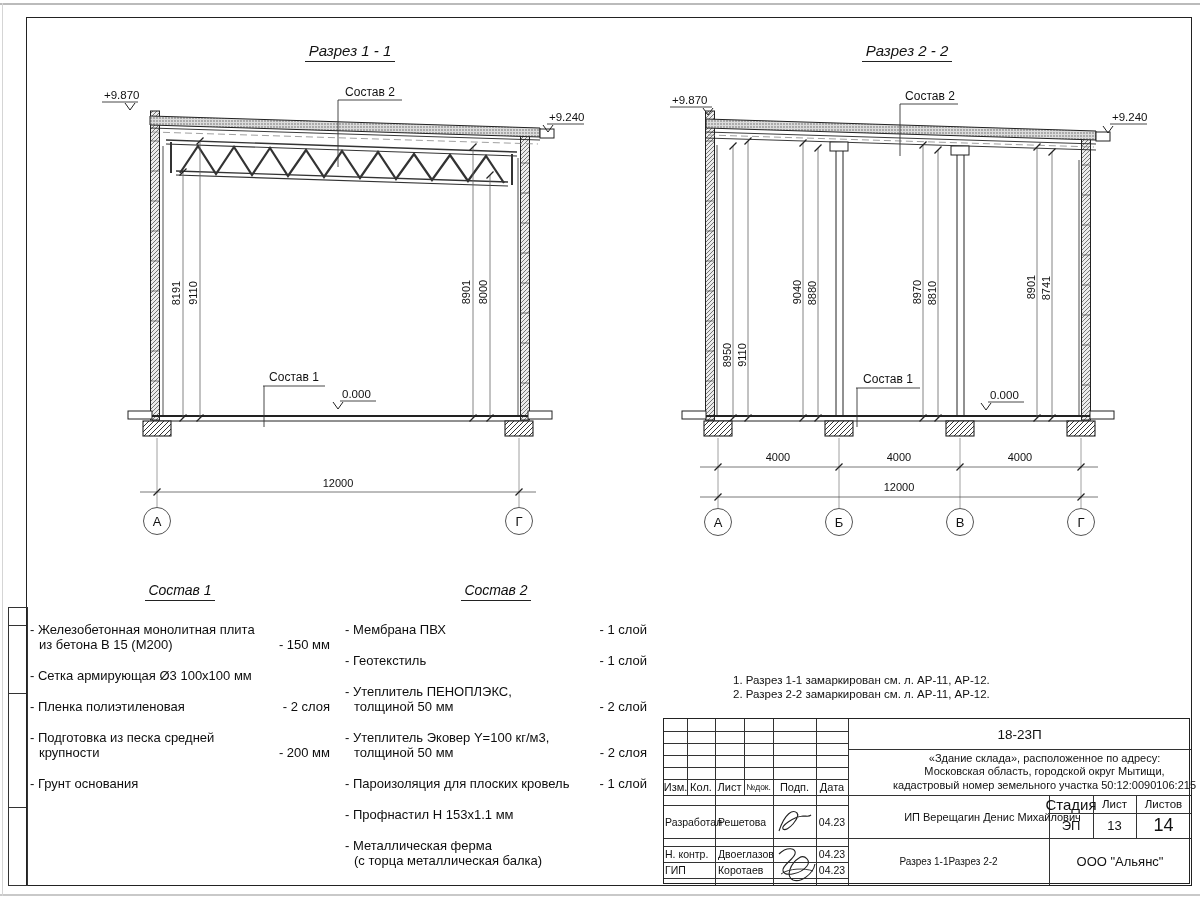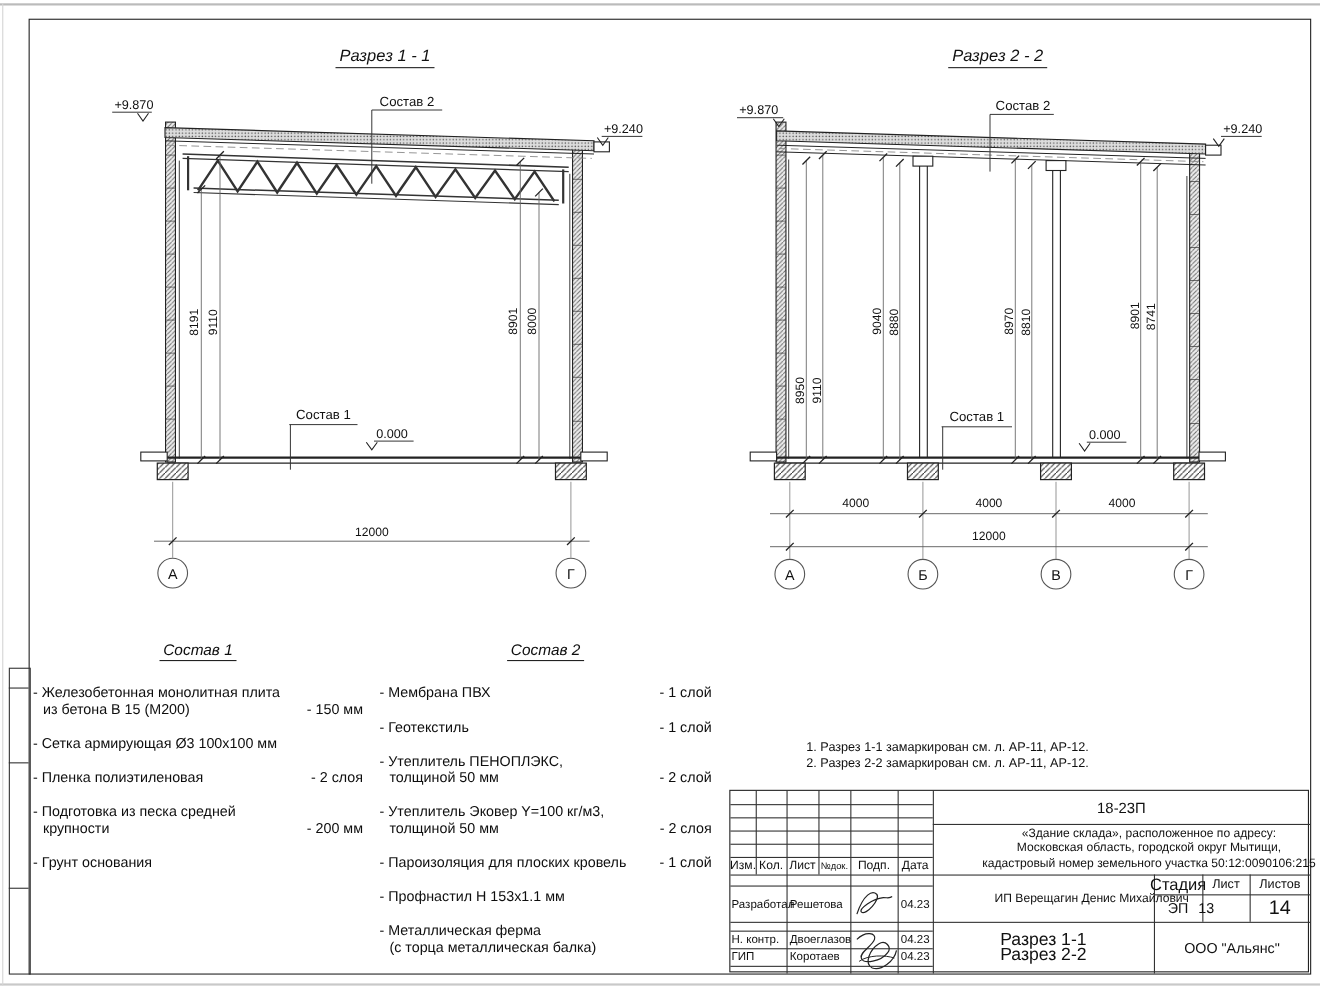--- a/index.html
+++ b/index.html
@@ -432,22 +432,22 @@
     <div class="tbt" style="left:184px;top:30px;width:343px;height:46px;font-size:11px;line-height:13.5px;flex-direction:column;padding-left:25px;">
       <div>«Здание склада», расположенное по адресу:</div>
       <div>Московская область, городской округ Мытищи,</div>
       <div>кадастровый номер земельного участка 50:12:0090106:215</div>
     </div>
     <div class="tbt" style="left:184px;top:76px;width:201px;height:43px;font-size:11px;padding-left:44px;">ИП Верещагин Денис Михайлович</div>
     <div class="tbt" style="left:385px;top:76px;width:44px;height:18px;font-size:15px;">Стадия</div>
     <div class="tbt" style="left:429px;top:76px;width:43px;height:18px;font-size:11.5px;">Лист</div>
     <div class="tbt" style="left:472px;top:76px;width:55px;height:18px;font-size:11.5px;">Листов</div>
     <div class="tbt" style="left:385px;top:94px;width:44px;height:25px;font-size:13px;">ЭП</div>
-    <div class="tbt" style="left:411px;top:94px;width:43px;height:25px;font-size:13px;">13</div>
+    <div class="tbt" style="left:429px;top:94px;width:43px;height:25px;font-size:13px;">13</div>
     <div class="tbt" style="left:472px;top:94px;width:55px;height:25px;font-size:18px;">14</div>
-    <div class="tbt" style="left:184px;top:119px;width:201px;height:47px;font-size:16px;line-height:14px;flex-direction:column;">
+    <div class="tbt" style="left:184px;top:119px;width:201px;height:47px;font-size:10px;line-height:14px;flex-direction:row;">
       <div>Разрез 1-1</div>
       <div>Разрез 2-2</div>
     </div>
     <div class="tbt" style="left:385px;top:119px;width:142px;height:47px;font-size:13px;">ООО "Альянс"</div>
   </div>
 
 </div>
 
 </body></html>

